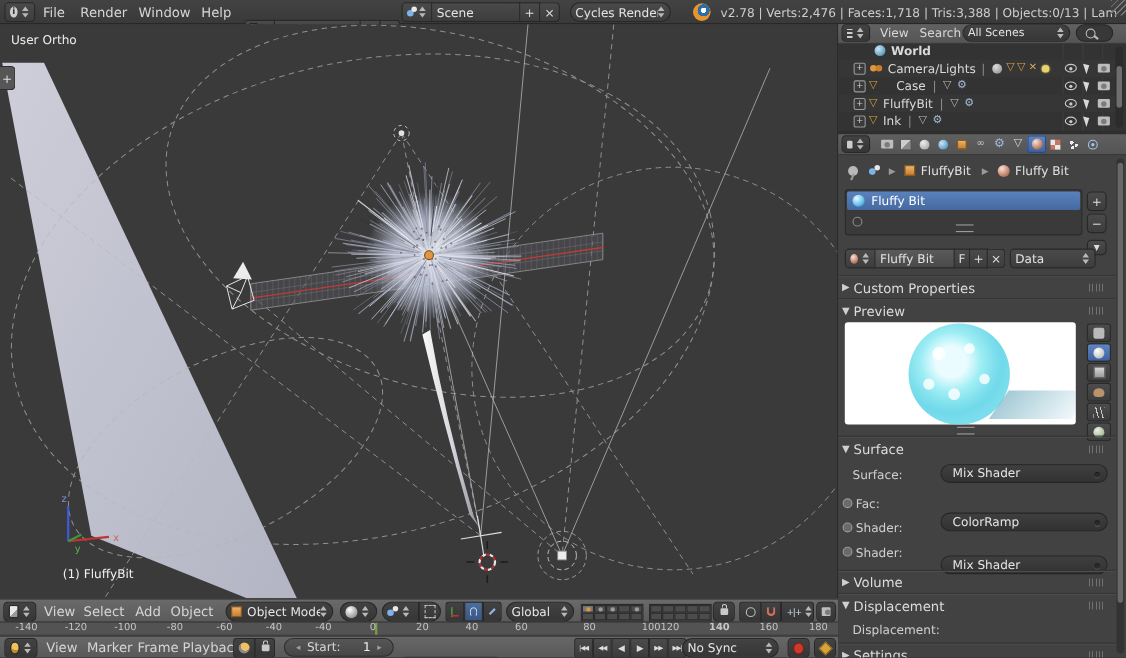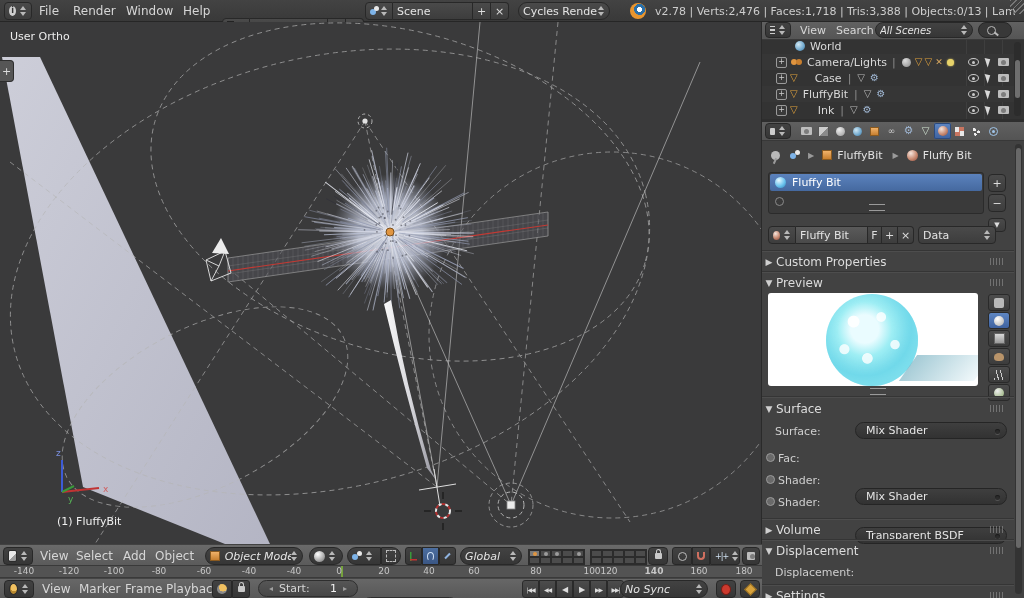--- a/index.html
+++ b/index.html
@@ -7,21 +7,21 @@
        font-family:"DejaVu Sans","Liberation Sans",sans-serif;font-size:11px;color:#d9d9d9;
        background:#3b3b3b;-webkit-user-select:none;user-select:none;}
   .abs{position:absolute;}
   .menu{color:#d6d6d6;font-size:12px;cursor:default;}
   .updown{display:inline-block;width:7px;height:10px;position:relative;margin-left:4px;flex:none;}
   .updown::before,.updown::after{content:"";position:absolute;left:0;border-left:3.5px solid transparent;border-right:3.5px solid transparent;}
   .updown::before{top:0;border-bottom:4px solid #b9b9b9;}
   .updown::after{bottom:0;border-top:4px solid #b9b9b9;}
   .hbtn{display:flex;align-items:center;background:linear-gradient(#4a4a4a,#3d3d3d);
         border:1px solid #282828;border-radius:4px;box-sizing:border-box;height:18px;padding:0 4px;color:#ddd;}
-  .hbtn.dark{background:linear-gradient(#424242,#363636);font-style:italic;}
+  .hbtn.dark{background:linear-gradient(#424242,#363636);}
   .grouped{border-radius:0;border-left:none;}
   .round-l{border-radius:4px 0 0 4px;}
   .round-r{border-radius:0 4px 4px 0;}
   .field-txt{font-size:11px;color:#e4e4e4;white-space:nowrap;overflow:hidden;}
   
   .enum{position:relative;background:linear-gradient(#3f3f3f,#323232);border:1px solid #252525;
         border-radius:9px;height:17px;display:flex;align-items:center;padding:0 10px;color:#e0e0e0;}
   .enum::after{content:"";position:absolute;right:6px;top:6px;width:5px;height:5px;border-radius:50%;
         background:#2c2c2c;box-shadow:inset 0 1px 1px #1a1a1a,0 1px 0 #555;}
   
@@ -768,21 +768,21 @@
       </div>
     </div>
 
     <div class="abs" style="left:0;top:18px;width:262px;height:79px;background:#333333;overflow:hidden;">
       <div class="abs" style="left:204px;top:0;width:1px;height:79px;background:#3e3e3e;"></div>
       <div class="abs" style="left:222px;top:0;width:1px;height:79px;background:#3e3e3e;"></div>
       <div class="abs" style="left:240px;top:0;width:1px;height:79px;background:#3e3e3e;"></div>
 
       <div class="olrow" style="top:-2px;">
         <span class="i-globe" style="margin-left:33px;"></span>
-        <span style="margin-left:5px;">World</span>
+        <span style="margin-left:5px;font-weight:bold;">World</span>
       </div>
       <div class="olrow" style="top:14px;background:#363636;">
         <span class="i-expander" style="left:14px;top:3px;">+</span>
         <span class="i-group" style="margin-left:29px;"></span>
         <span style="margin-left:5px;">Camera/Lights</span>
         <span class="sep-pipe" style="margin-left:5px;">|</span>
         <span class="i-ball" style="width:9px;height:9px;background:radial-gradient(circle at 35% 30%,#ddd,#888);margin-left:6px;"></span>
         <span class="i-tri" style="color:#e0a13c;margin-left:4px;">▽</span>
         <span class="i-tri" style="color:#e0a13c;margin-left:2px;">▽</span>
         <span class="i-axes" style="margin-left:3px;">✕</span>
@@ -815,21 +815,21 @@
         <span class="i-wrench" style="margin-left:5px;">⚙</span>
         <span class="ol-right" style="left:206px;">
             <span class="i-eye"></span>
             <span class="i-cursorarrow"></span>
             <span class="i-cam"></span>
           </span>
       </div>
       <div class="olrow" style="top:62px;">
         <span class="i-expander" style="left:14px;top:3px;">+</span>
         <span class="i-tri" style="color:#e0a13c;margin-left:28px;">▽</span>
-        <span style="margin-left:20px;">Ink</span>
+        <span style="margin-left:5px;">Ink</span>
         <span class="sep-pipe" style="margin-left:6px;">|</span>
         <span class="i-tri" style="color:#b9b9b9;margin-left:6px;">▽</span>
         <span class="i-wrench" style="margin-left:5px;">⚙</span>
         <span class="ol-right" style="left:206px;">
             <span class="i-eye"></span>
             <span class="i-cursorarrow"></span>
             <span class="i-cam"></span>
           </span>
       </div>
       <div class="abs" style="left:252px;top:2px;width:7px;height:74px;background:#2c2c2c;border-radius:4px;">
@@ -976,32 +976,32 @@
         <span class="grip"></span>
       </div>
 
       <span class="abs" style="left:13px;top:303px;color:#cfcfcf;">Surface:</span>
       <div class="abs enum" style="left:93px;top:300px;width:152px;box-sizing:border-box;">
           <span class="field-txt">Mix Shader</span>
         </div>
 
       <span class="abs" style="left:4px;top:331px;width:7px;height:7px;border-radius:50%;border:1px solid #9a9a9a;background:#6a6a6a;"></span>
       <span class="abs" style="left:16px;top:330px;color:#cfcfcf;">Fac:</span>
+      <div class="abs enum" style="left:93px;top:327px;width:152px;box-sizing:border-box;">
+          <span class="field-txt">ColorRamp</span>
+        </div>
 
       <span class="abs" style="left:4px;top:353px;width:7px;height:7px;border-radius:50%;border:1px solid #9a9a9a;background:#6a6a6a;"></span>
       <span class="abs" style="left:16px;top:352px;color:#cfcfcf;">Shader:</span>
       <div class="abs enum" style="left:93px;top:349px;width:152px;box-sizing:border-box;">
           <span class="field-txt">Mix Shader</span>
         </div>
 
       <span class="abs" style="left:4px;top:375px;width:7px;height:7px;border-radius:50%;border:1px solid #9a9a9a;background:#6a6a6a;"></span>
       <span class="abs" style="left:16px;top:374px;color:#cfcfcf;">Shader:</span>
-      <div class="abs enum" style="left:93px;top:371px;width:152px;box-sizing:border-box;">
-          <span class="field-txt">Transparent BSDF</span>
-        </div>
 
       <div class="psep" style="top:396px;"></div>
       <div class="phead" style="top:399px;">
         <span class="tri">▶</span>
         <span>Volume</span>
         <span class="grip"></span>
       </div>
       <div class="psep" style="top:417px;"></div>
       <div class="phead" style="top:420px;">
         <span class="tri">▼</span>

